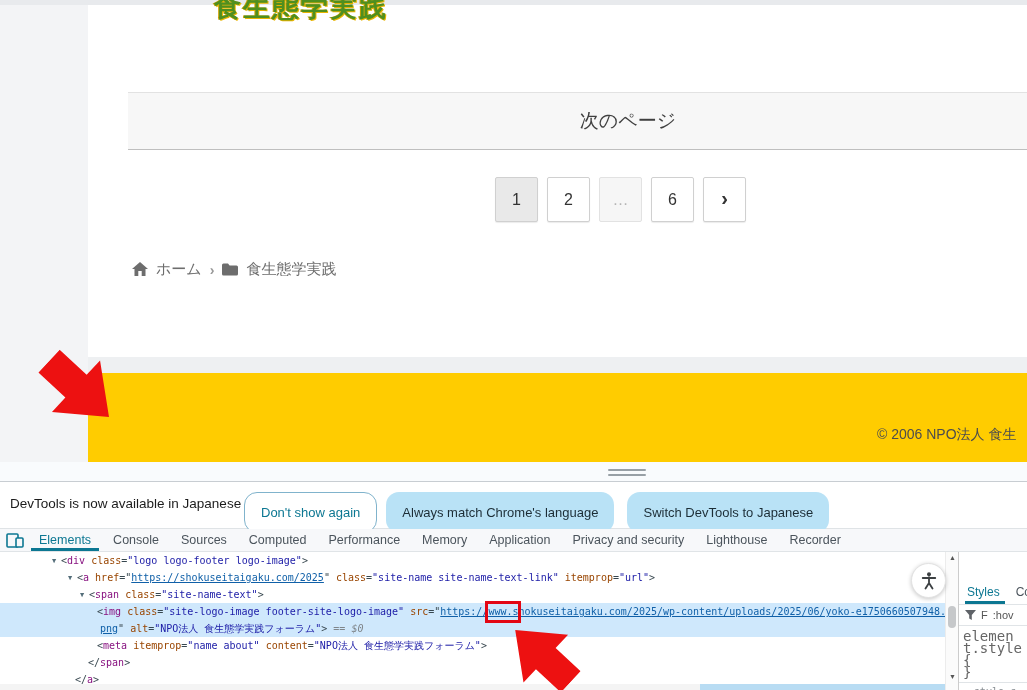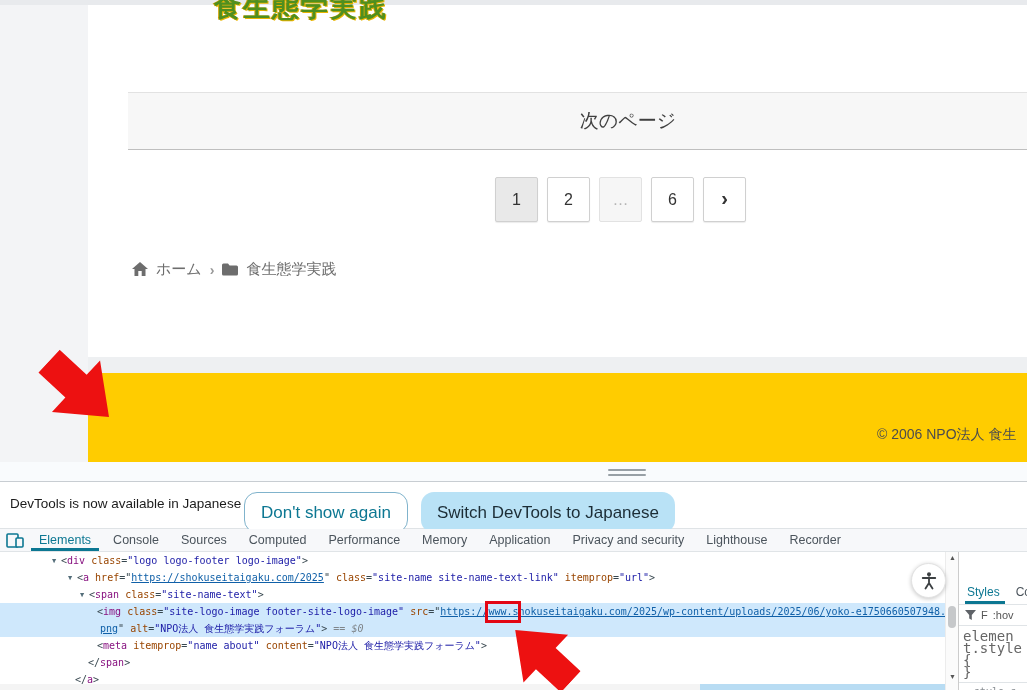--- a/index.html
+++ b/index.html
@@ -33,21 +33,21 @@
   .below-strip { left:0; top:462px; width:1027px; height:19px; background:#f9fbfd; }
   .drag-handle { left:608px; top:469px; width:38px; }
   .drag-handle div { height:2px; background:#98a0a6; border-radius:2px; margin-bottom:3px; }
   .dt-border { left:0; top:481px; width:1027px; height:1px; background:#c8cdd2; }
 
   
   .banner { left:0; top:482px; width:1027px; height:47px; background:#fff;
             border-bottom:1px solid #dfe3e6;text-align:right; }
   .banner-msg { position:absolute; left:10px; top:14px; font-size:13.5px; color:#1c1c1c; }
   .pills { position:absolute; left:244px; top:10px; display:flex; align-items:center; }
-  .pill { height:41px; border-radius:13px; font-size:17px; display:flex; align-items:center;
+  .pill { height:41px; border-radius:13px; font-size:13px; display:flex; align-items:center;
           padding:16px 16px; white-space:nowrap; }
   .pill.outline { border:1px solid #80b3cc; color:#0c7792; background:#fff; }
   .pill.fill { background:#b9e2f6; color:#1c2d36; }
   .pill.m1 { margin-left:9px; } .pill.m2 { margin-left:13px; }
 
   .tabbar { left:0; top:529px; width:1027px; height:23px; background:#f7f8fa;
             border-bottom:1px solid #e0e4e7; display:flex; align-items:center; }
   .devicon { position:absolute; left:6px; top:4px; }
   .tabs { display:flex; margin-left:28px; }
   .tab { padding:0 11px; font-size:12.5px; color:#4b545c; line-height:22px; position:relative; white-space:nowrap; }
@@ -137,20 +137,21 @@
   <div class="abs drag-handle">
     <div></div>
       <div></div>
   </div>
   <div class="abs dt-border"></div>
 
   <div class="abs banner">
     <div class="banner-msg">DevTools is now available in Japanese</div>
     <div class="pills">
       <a class="pill outline">Don't show again</a>
+      <a class="pill fill m1">Always match Chrome's language</a>
       <a class="pill fill m2">Switch DevTools to Japanese</a>
     </div>
   </div>
 
   <div class="abs tabbar">
     <svg class="devicon" width="18" height="15" viewBox="0 0 18 15">
       <rect x="1" y="1" width="11" height="13" rx="1" fill="none" stroke="#0c7792" stroke-width="1.6"></rect>
       <rect x="10" y="5" width="7" height="9" rx="1" fill="#f7f8fa" stroke="#0c7792" stroke-width="1.6"></rect>
     </svg>
     <div class="tabs">

